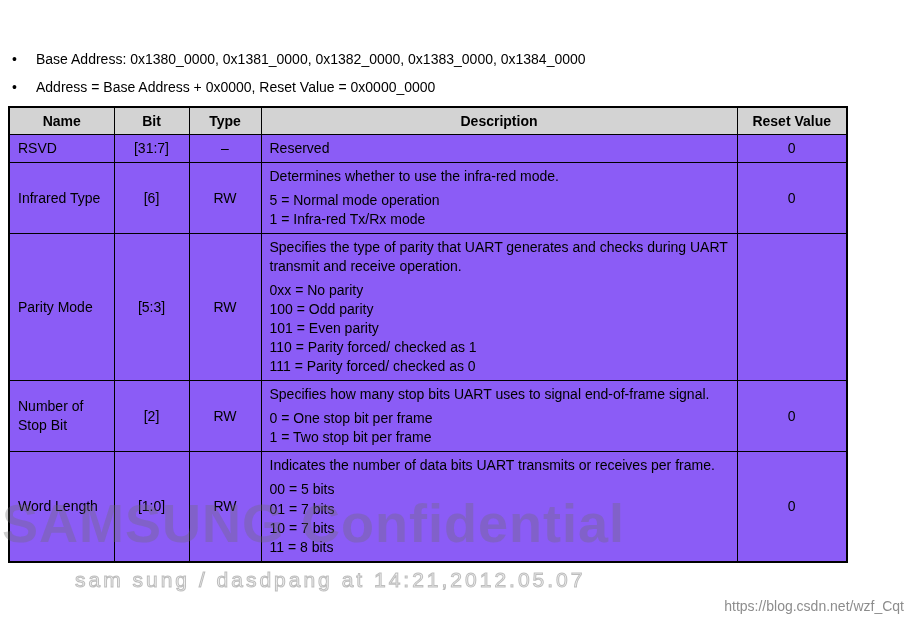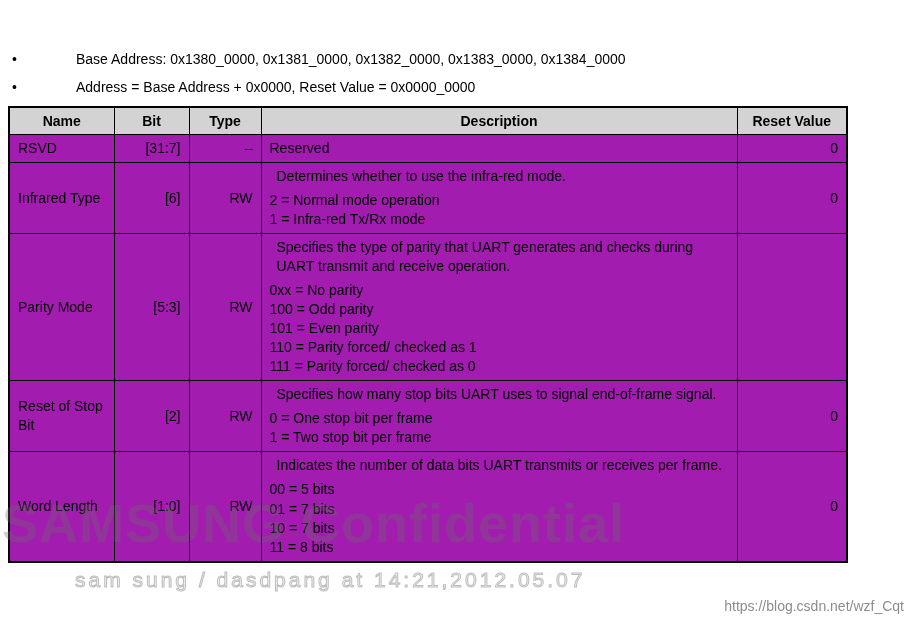--- a/index.html
+++ b/index.html
@@ -20,39 +20,39 @@
   .hl {
     background:#b3d3ef;
     box-shadow:0 0 0 1px #79a8d6;
     padding:1px 1px;
   }
 
   
   .bullets { position:absolute; left:12px; top:51px; font-size:14px; }
   .bullet-row { display:flex; align-items:flex-start; margin-bottom:11px; }
   .bullet-dot { width:24px; flex:0 0 24px; font-size:14px; line-height:17px; }
-  .bullet-text { line-height:17px;margin-left:40px; }
+  .bullet-text { line-height:17px; }
 
   
   table.reg {
     position:absolute; left:8px; top:106px;
     width:838px; border-collapse:collapse; table-layout:fixed;
     font-size:14px; border:2px solid #000;
-    background:#a21caf;
+    background:#8b5cf6;
     padding-left:28px;
   }
   table.reg th, table.reg td { border:1px solid #000; }
   table.reg th {
     background:#d3d3d3; font-weight:bold; text-align:center;
     padding:5px 3px; font-size:14px;
   }
   table.reg td { padding:4px 8px; vertical-align:middle; line-height:1.36; }
-  td.center { text-align:right; }
+  td.center { text-align:center; }
   td.desc { vertical-align:top; text-align:left; }
-  .para { margin-bottom:5px;margin-left:7px; }
+  .para { margin-bottom:5px; }
 
   
   .wm-main {
     position:absolute; left:2px; top:492px;
     font-size:54px; font-weight:bold; white-space:nowrap;
     letter-spacing:1px; color:rgba(110,110,110,0.33);
     pointer-events:none; z-index:5;
   }
   .wm-sub {
     position:absolute; left:75px; top:568px;
@@ -112,21 +112,21 @@
         </td>
         <td class="center">0</td>
       </tr>
 
       <tr>
         <td>Infrared Type</td>
         <td class="center">[6]</td>
         <td class="center">RW</td>
         <td class="desc">
           <div class="para">Determines whether to use the infra-red mode.</div>
-          <div>2 = Normal mode operation</div>
+          <div>5 = Normal mode operation</div>
           <div>1 = Infra-red Tx/Rx mode</div>
         </td>
         <td class="center">0</td>
       </tr>
 
       <tr>
         <td>Parity Mode</td>
         <td class="center">[5:3]</td>
         <td class="center">RW</td>
         <td class="desc">
@@ -134,21 +134,21 @@
           <div>0xx = No parity</div>
           <div>100 = Odd parity</div>
           <div>101 = Even parity</div>
           <div>110 = Parity forced/ checked as 1</div>
           <div>111 = Parity forced/ checked as 0</div>
         </td>
         <td class="center"></td>
       </tr>
 
       <tr>
-        <td>Reset of Stop Bit</td>
+        <td>Number of Stop Bit</td>
         <td class="center">[2]</td>
         <td class="center">RW</td>
         <td class="desc">
           <div class="para">Specifies how many stop bits UART uses to signal end-of-frame signal.</div>
           <div>0 = One stop bit per frame</div>
           <div>1 = Two stop bit per frame</div>
         </td>
         <td class="center">0</td>
       </tr>
 

